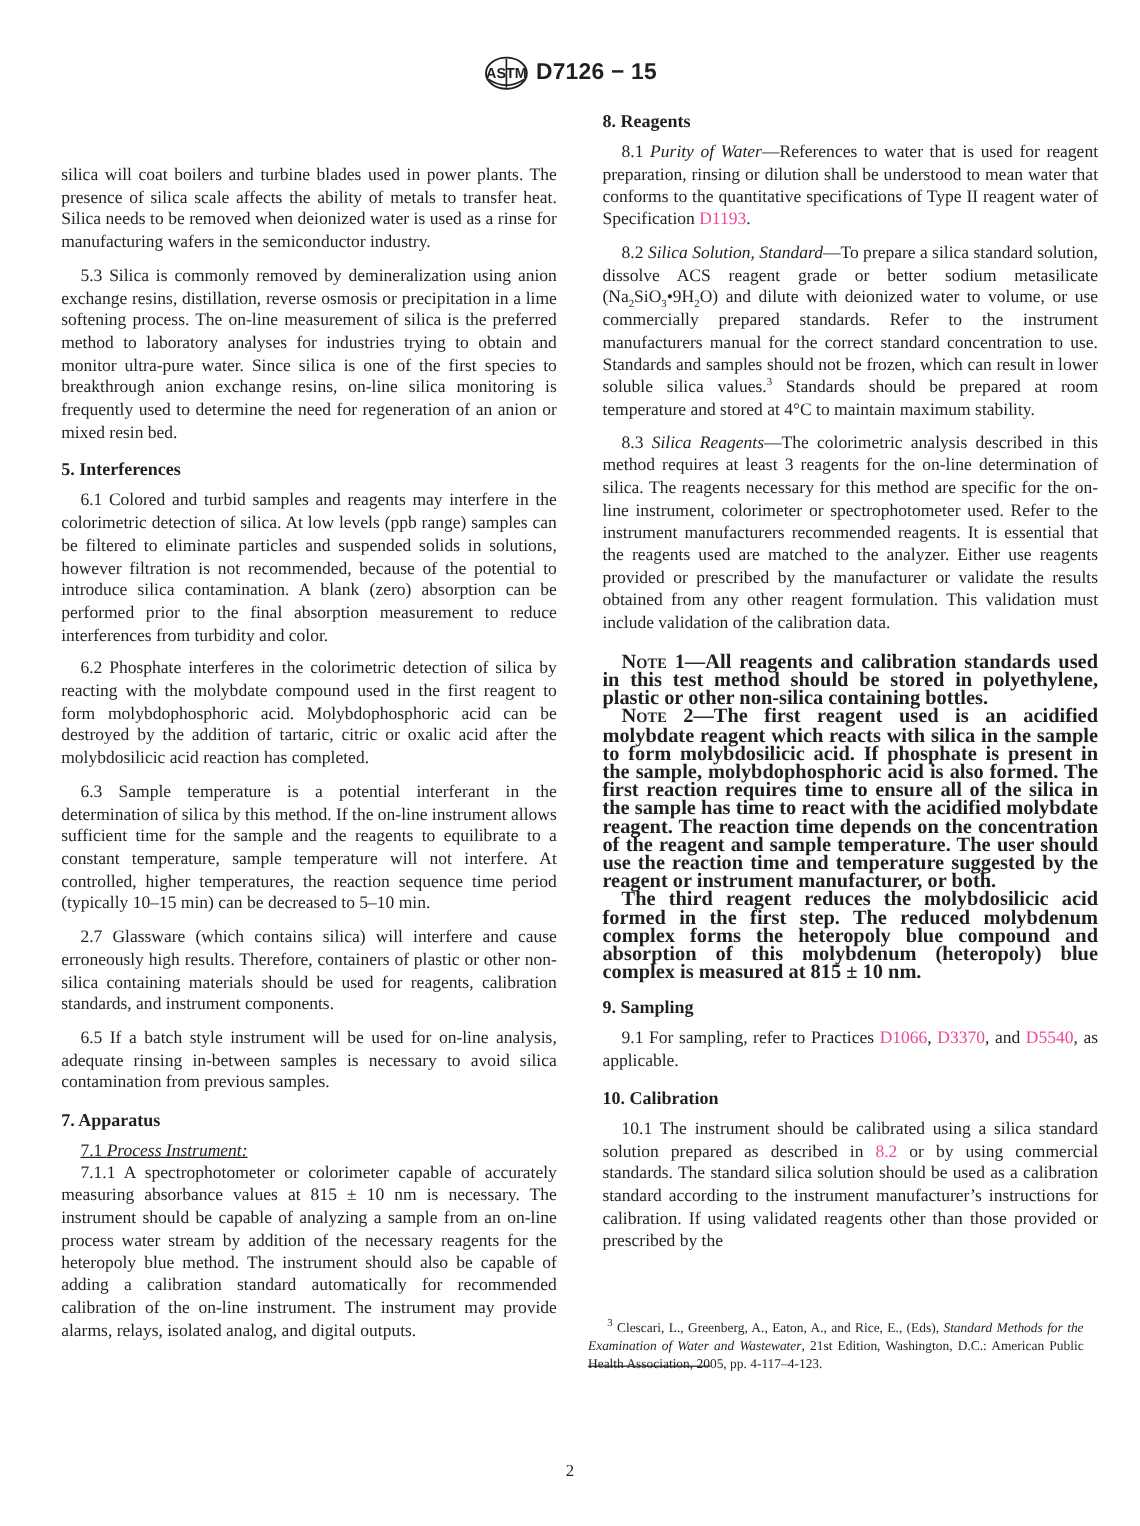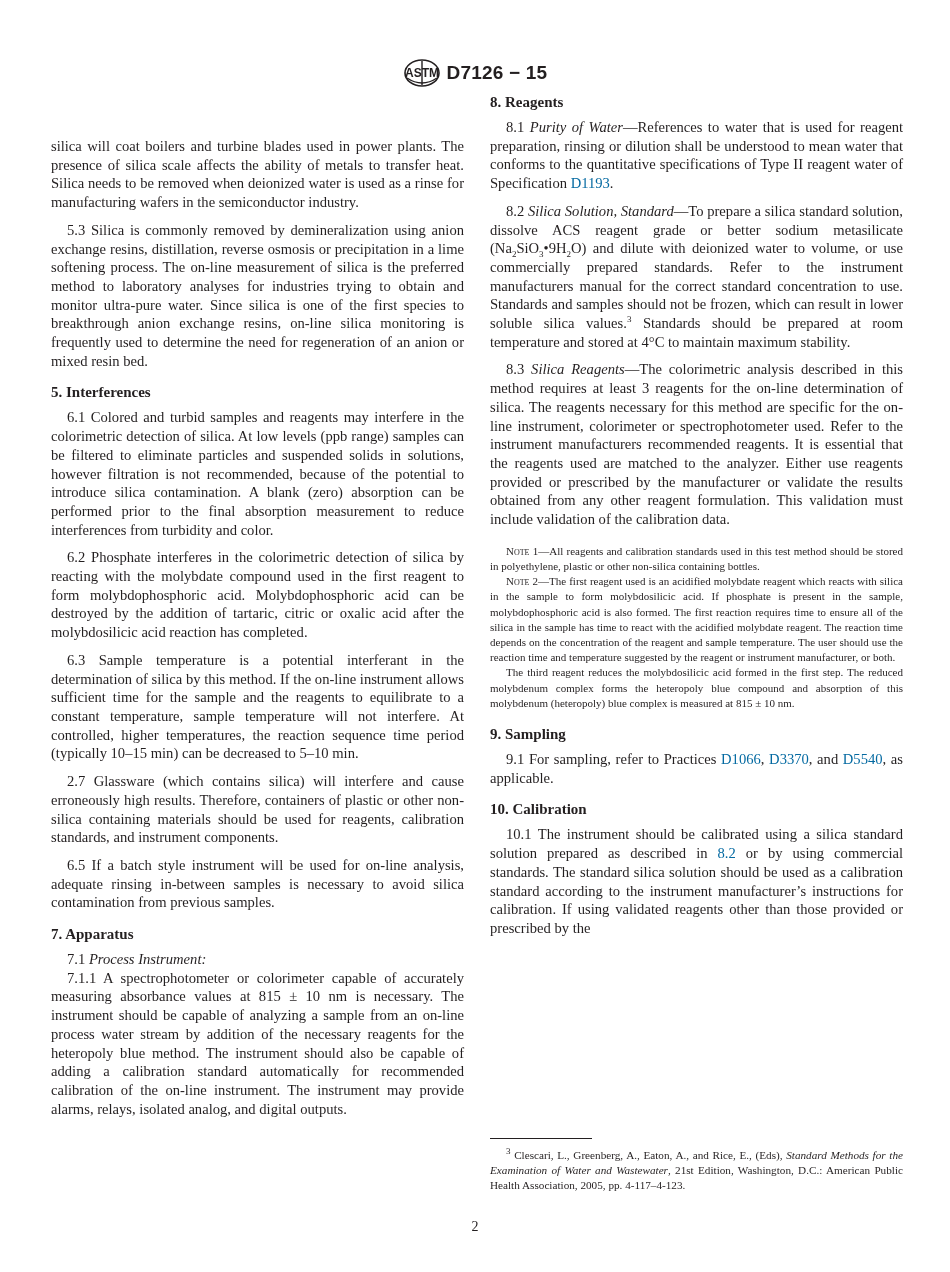--- a/index.html
+++ b/index.html
@@ -2,57 +2,58 @@
 <html><head>
   <meta charset="utf-8">
   <style>
     html, body { margin: 0; padding: 0; background: #ffffff; }
     body {
       width: 950px; height: 1272px; position: relative; overflow: hidden;
       font-family: "Liberation Serif", "DejaVu Serif", serif;
       color: #231f20;
     }
     .header {
-      position: absolute; top: 58px; left: 0; width: 950px;
+      position: absolute; top: 46px; left: 0; width: 950px;
       display: flex; justify-content: center; align-items: center; gap: 6px;
     }
     .logo { width: 38px; height: 30px; display: inline-block; }
     .designation {
       font-family: "Liberation Sans", "DejaVu Sans", sans-serif;
       font-weight: bold; font-size: 19px; letter-spacing: 0.2px;
     }
     .col {
       position: absolute; top: 93px; width: 413px;
       font-size: 14.6px; line-height: 18.7px; text-align: justify;
       hyphens: manual;
     }
     .col-left { left: 51px; }
-    .col-right { left: 490px; }
+    .col-right { left: 502px; }
     p { margin: 0 0 9px 0; text-indent: 16px; }
     p.cont { text-indent: 0; margin-top: 44px; }
-    p.tight { margin-bottom: 0; }
+    p.tight { margin-bottom: 0; text-decoration: underline; }
     h2 {
       font-size: 15px; font-weight: bold; margin: 13px 0 7px 0; line-height: 18px;
     }
     h2.first { margin-top: 0; }
     .note {
-      font-size: 11px; line-height: 15.2px; text-indent: 16px; margin: 0;
+      font-size: 17px; line-height: 15.2px; text-indent: 16px; margin: 0;
       text-align: justify;
+      font-weight: bold;
     }
     .note .lbl { font-variant: small-caps; }
     .notes { margin-top: 15px; margin-bottom: 14px; }
-    a.ref { color: #0369a1; text-decoration: none; }
+    a.ref { color: #ec4899; text-decoration: none; }
     .it { font-style: italic; }
     sub, sup { font-size: 9px; line-height: 0; }
     .fn-rule {
       position: absolute; left: 490px; top: 1138px; width: 102px;
       border-top: 1px solid #231f20;
     }
     .footnote {
-      position: absolute; left: 490px; top: 1148px; width: 413px;
+      position: absolute; left: 490px; top: 1100px; width: 413px;
       font-size: 11.2px; line-height: 15px; text-align: justify;
     }
     .footnote .ind { padding-left: 16px; }
     .page-num {
       position: absolute; top: 1219px; left: 0; width: 950px; text-align: center;
       font-size: 14px;
     }
   </style>
 </head>
 <body>

